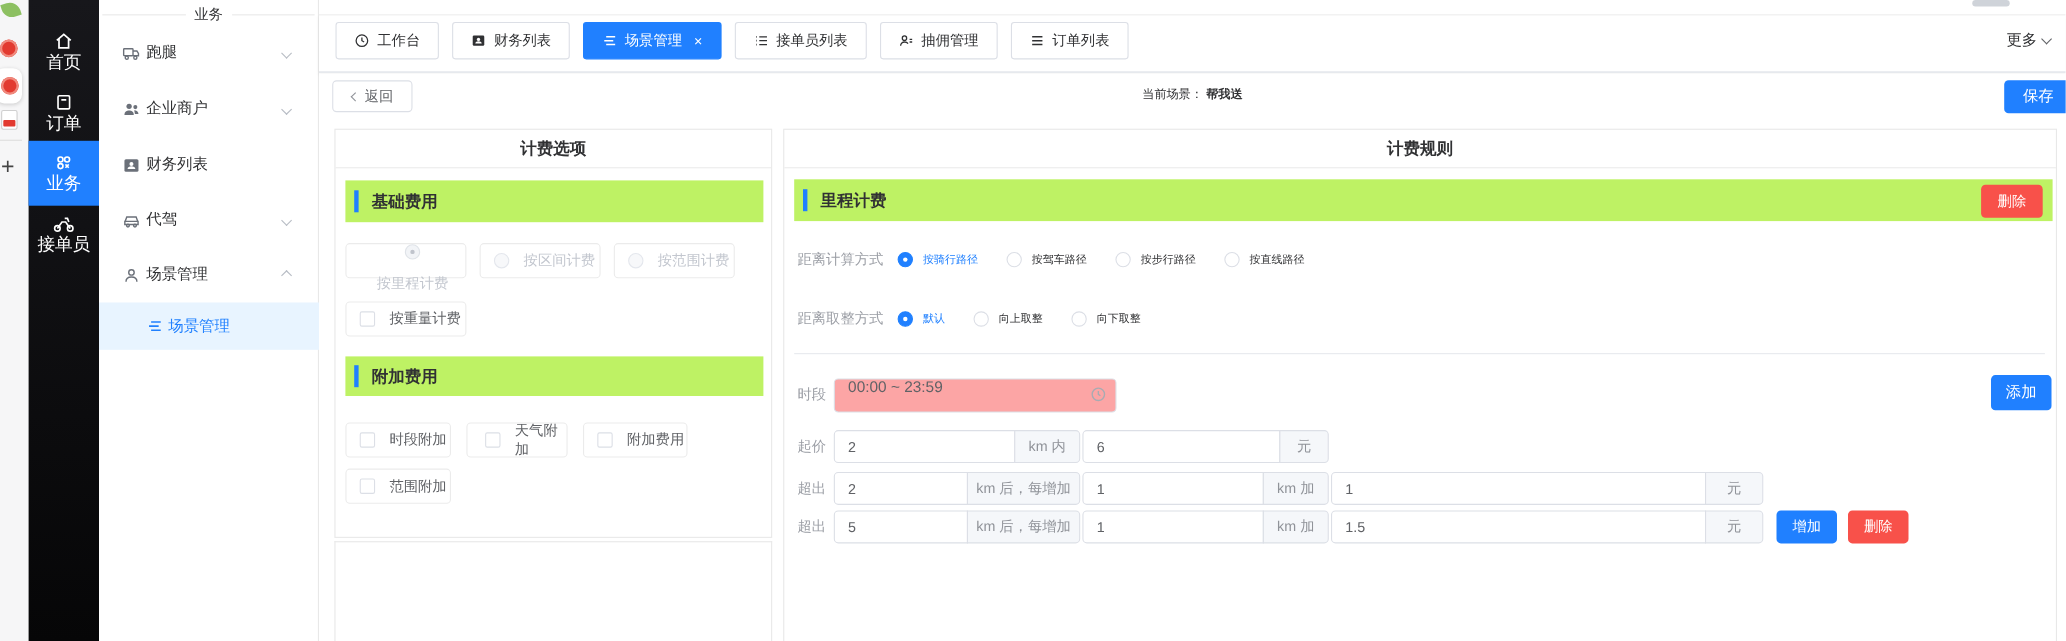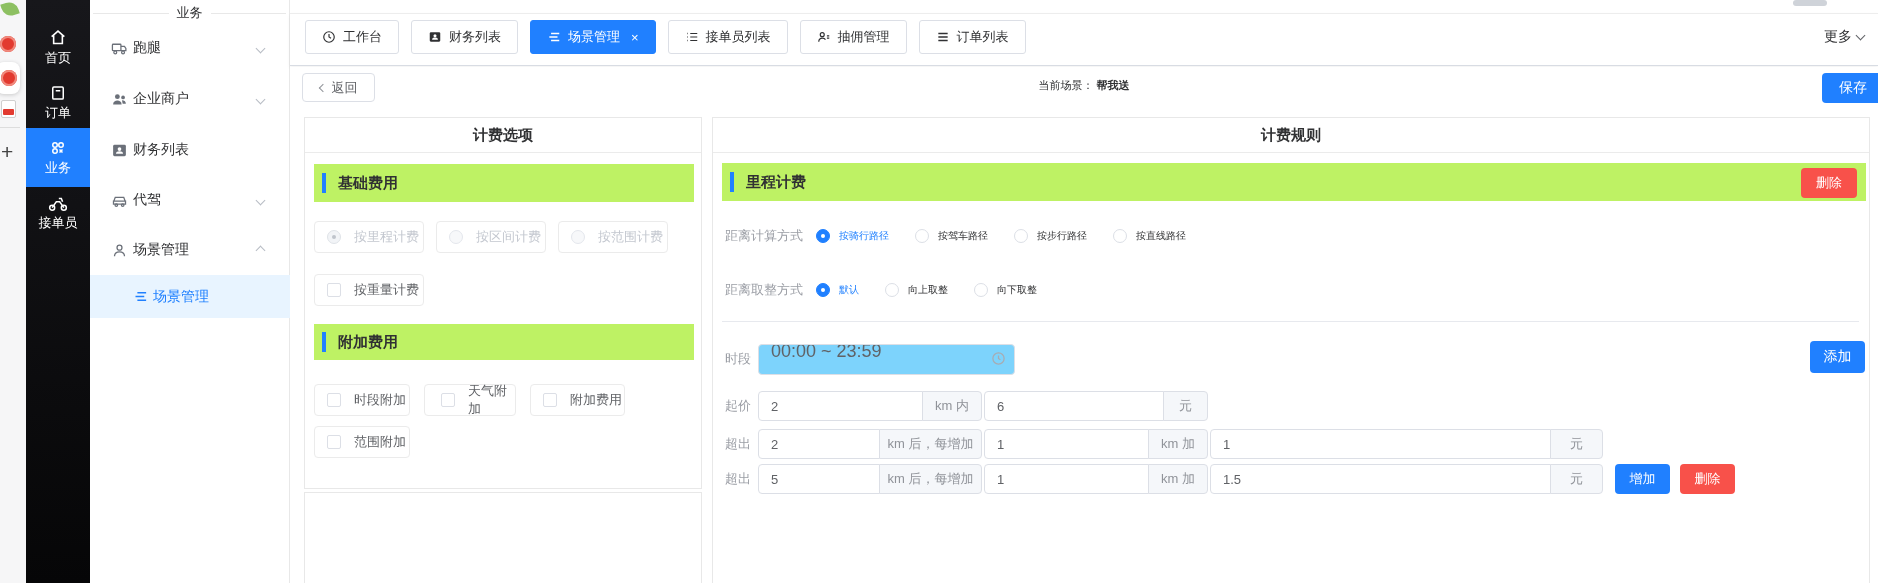--- a/index.html
+++ b/index.html
@@ -15,21 +15,21 @@
   .strip .card .redicon { position:static; display:block; margin:8px 0 0 5px; }
   .strip .doc { position:absolute; left:1px; top:100px; width:15px; height:18px; background:#fff; border:1px solid #cfcfcf; border-radius:2px; }
   .strip .doc::after { content:''; position:absolute; left:1px; right:1px; bottom:2px; height:6px; background:#e23a30; border-radius:1px; }
   .strip .divider { position:absolute; left:0; top:127px; width:20px; height:1px; background:#ddd; }
   .strip .plus { position:absolute; left:1px; top:140px; font-size:21px; color:#444; font-weight:300; }
 
   
   .dark-sb { position:absolute; left:26px; top:0; width:64px; height:583px; background:linear-gradient(#17171b,#060607); }
   .dark-item { position:absolute; left:0; width:64px; text-align:center; color:#fff; }
   .dark-item svg { display:block; margin:0 auto 3px auto; }
-  .dark-item .lbl { font-size:13px; line-height:16px; }
+  .dark-item .lbl { font-size:16px; line-height:16px; }
   .dark-active { position:absolute; left:0; top:128px; width:64px; height:59px; background:#2080ff; }
 
   
   .submenu { position:absolute; left:90px; top:0; width:200px; height:583px; background:#fff; border-right:1px solid #e8e8e8; }
   .submenu-title { position:absolute; left:0; top:4px; width:100%; display:flex; align-items:center; gap:8px; padding:0 3px; }
   .submenu-title .line { flex:1; height:1px; background:#e8e8e8; }
   .submenu-title .txt { font-size:13px; color:#303133; }
   .menu-item { position:absolute; left:0; width:200px; height:24px; display:flex; align-items:center; }
   .menu-item .mi-icon { position:absolute; left:21px; width:17px; height:17px; color:#6b7079; }
   .menu-item .mi-label { position:absolute; left:43px; font-size:14px; color:#303133; }
@@ -86,21 +86,21 @@
   
   .form-row { position:absolute; left:0; display:flex; align-items:center; }
   .frm-label { width:78px; margin-left:12px; font-size:13px; color:#9b9ea5; flex:0 0 auto; }
   .rgroup { display:flex; align-items:center; margin-left:13px; }
   .ropt { display:flex; align-items:center; gap:9px; margin-right:26px; cursor:pointer; }
   .ropt .rtext { font-size:10px; color:#303133; }
   .ropt.sel .rtext { color:#2080ff; }
   .hr { position:absolute; left:9px; right:10px; height:1px; background:#e7e9ee; }
 
   .tinput { position:relative; width:257px; height:31px; }
-  .tinput input { width:100%; height:100%; border:1px solid #dcdfe6; border-radius:4px; padding:0 28px 16px 12px; font-size:18px; color:#606266; font-family:inherit; background:#7dd3fc; }
+  .tinput input { width:100%; height:100%; border:1px solid #dcdfe6; border-radius:4px; padding:0 28px 16px 12px; font-size:14px; color:#606266; font-family:inherit; background:#fca5a5; }
   .tinput svg { position:absolute; right:9px; top:8px; width:15px; height:15px; color:#a8abb2; }
 
   .grp { display:flex; align-items:stretch; margin-right:2px; }
   .grp input { height:30px; border:1px solid #dcdfe6; border-radius:4px 0 0 4px; padding:0 12px; font-size:13px; color:#606266; font-family:inherit; background:#fff; }
   .addon { height:30px; border:1px solid #dcdfe6; margin-left:-1px; border-radius:0 4px 4px 0; background:#f5f7fa; color:#909399; font-size:13px; display:flex; align-items:center; justify-content:center; white-space:nowrap; }
 
   .btn { border:none; border-radius:4px; color:#fff; font-size:13px; cursor:pointer; font-family:inherit; }
   .btn.primary { background:#2080ff; }
   .btn.danger { background:#f8514a; }
   .del-section { position:absolute; right:12px; top:50px; width:56px; height:30px; }
@@ -293,21 +293,21 @@
   </div>
 
   <div class="panel panel-left">
     <div class="panel-header">计费选项</div>
 
     <div class="section-bar" style="left:9px; width:380px; top:46px; height:38px;">
       <span class="accent"></span>
       <span class="st">基础费用</span>
     </div>
 
-    <div class="opt-box disabled" style="left:9px; top:103px; width:110px;">
+    <div class="opt-box disabled" style="left:9px; top:103px; width:110px;flex-direction:column;">
       <span class="radio dsel"></span>
       <span class="olabel">按里程计费</span>
     </div>
     <div class="opt-box disabled" style="left:131px; top:103px; width:110px;">
       <span class="radio" style="border-color:#e4e7ed;background:#f7f8fa;"></span>
       <span class="olabel">按区间计费</span>
     </div>
     <div class="opt-box disabled" style="left:253px; top:103px; width:110px;">
       <span class="radio" style="border-color:#e4e7ed;background:#f7f8fa;"></span>
       <span class="olabel">按范围计费</span>

